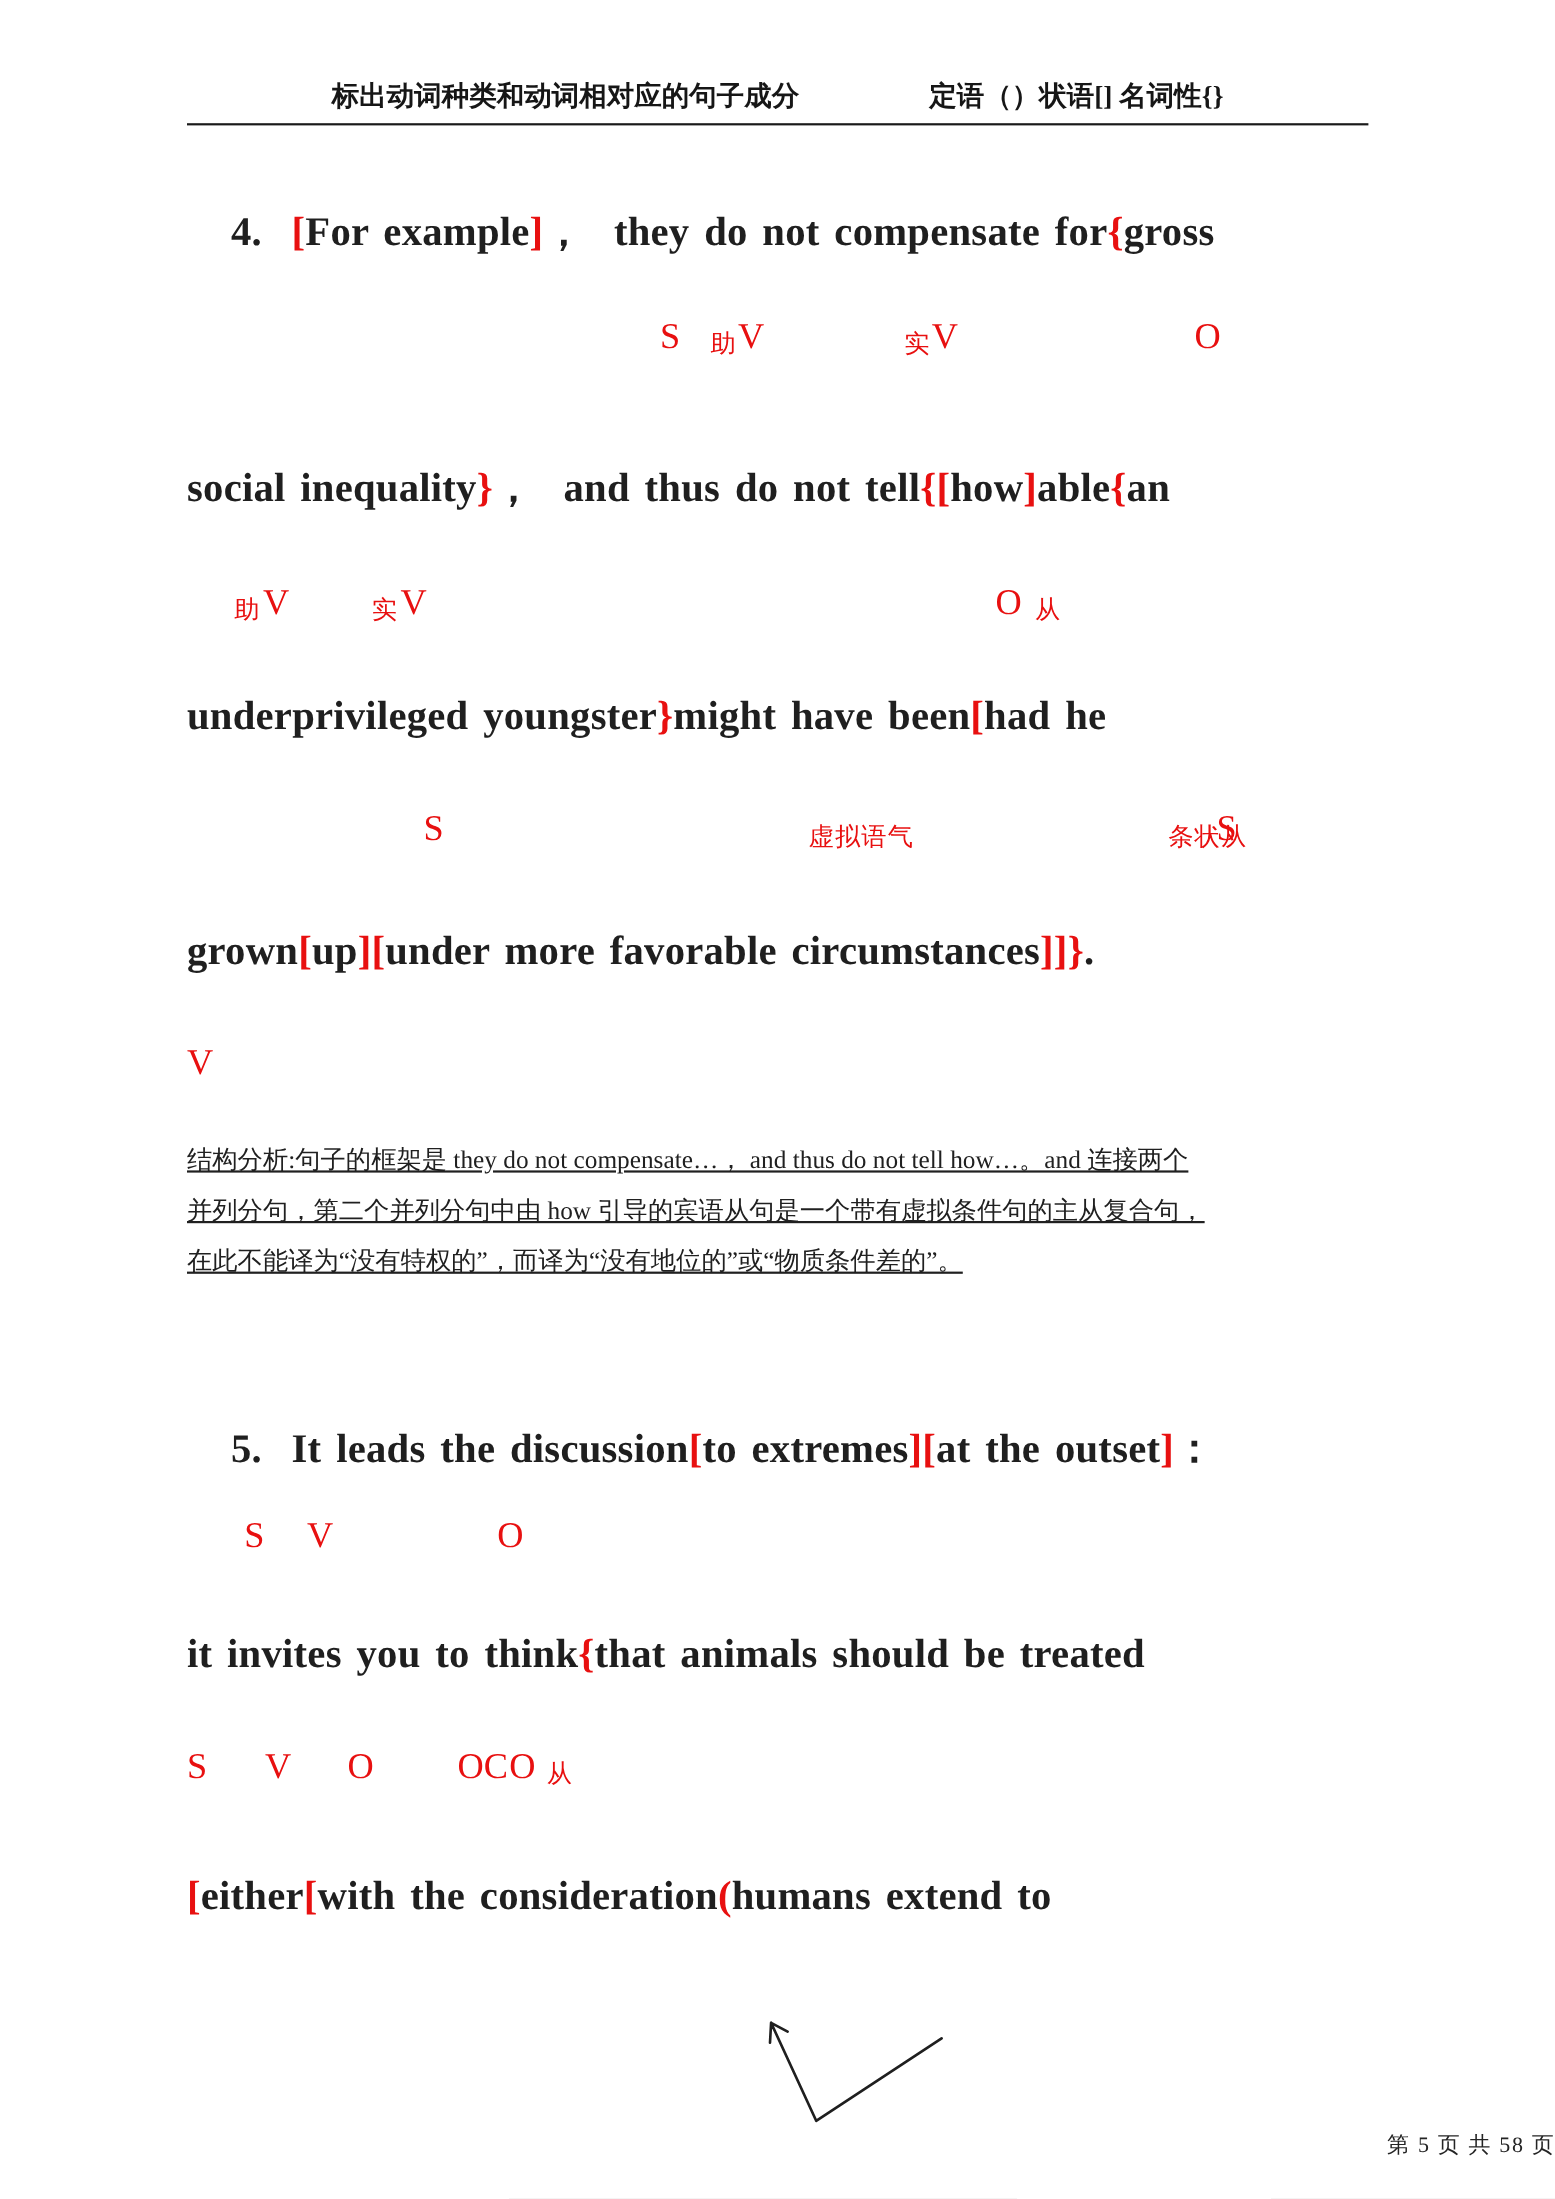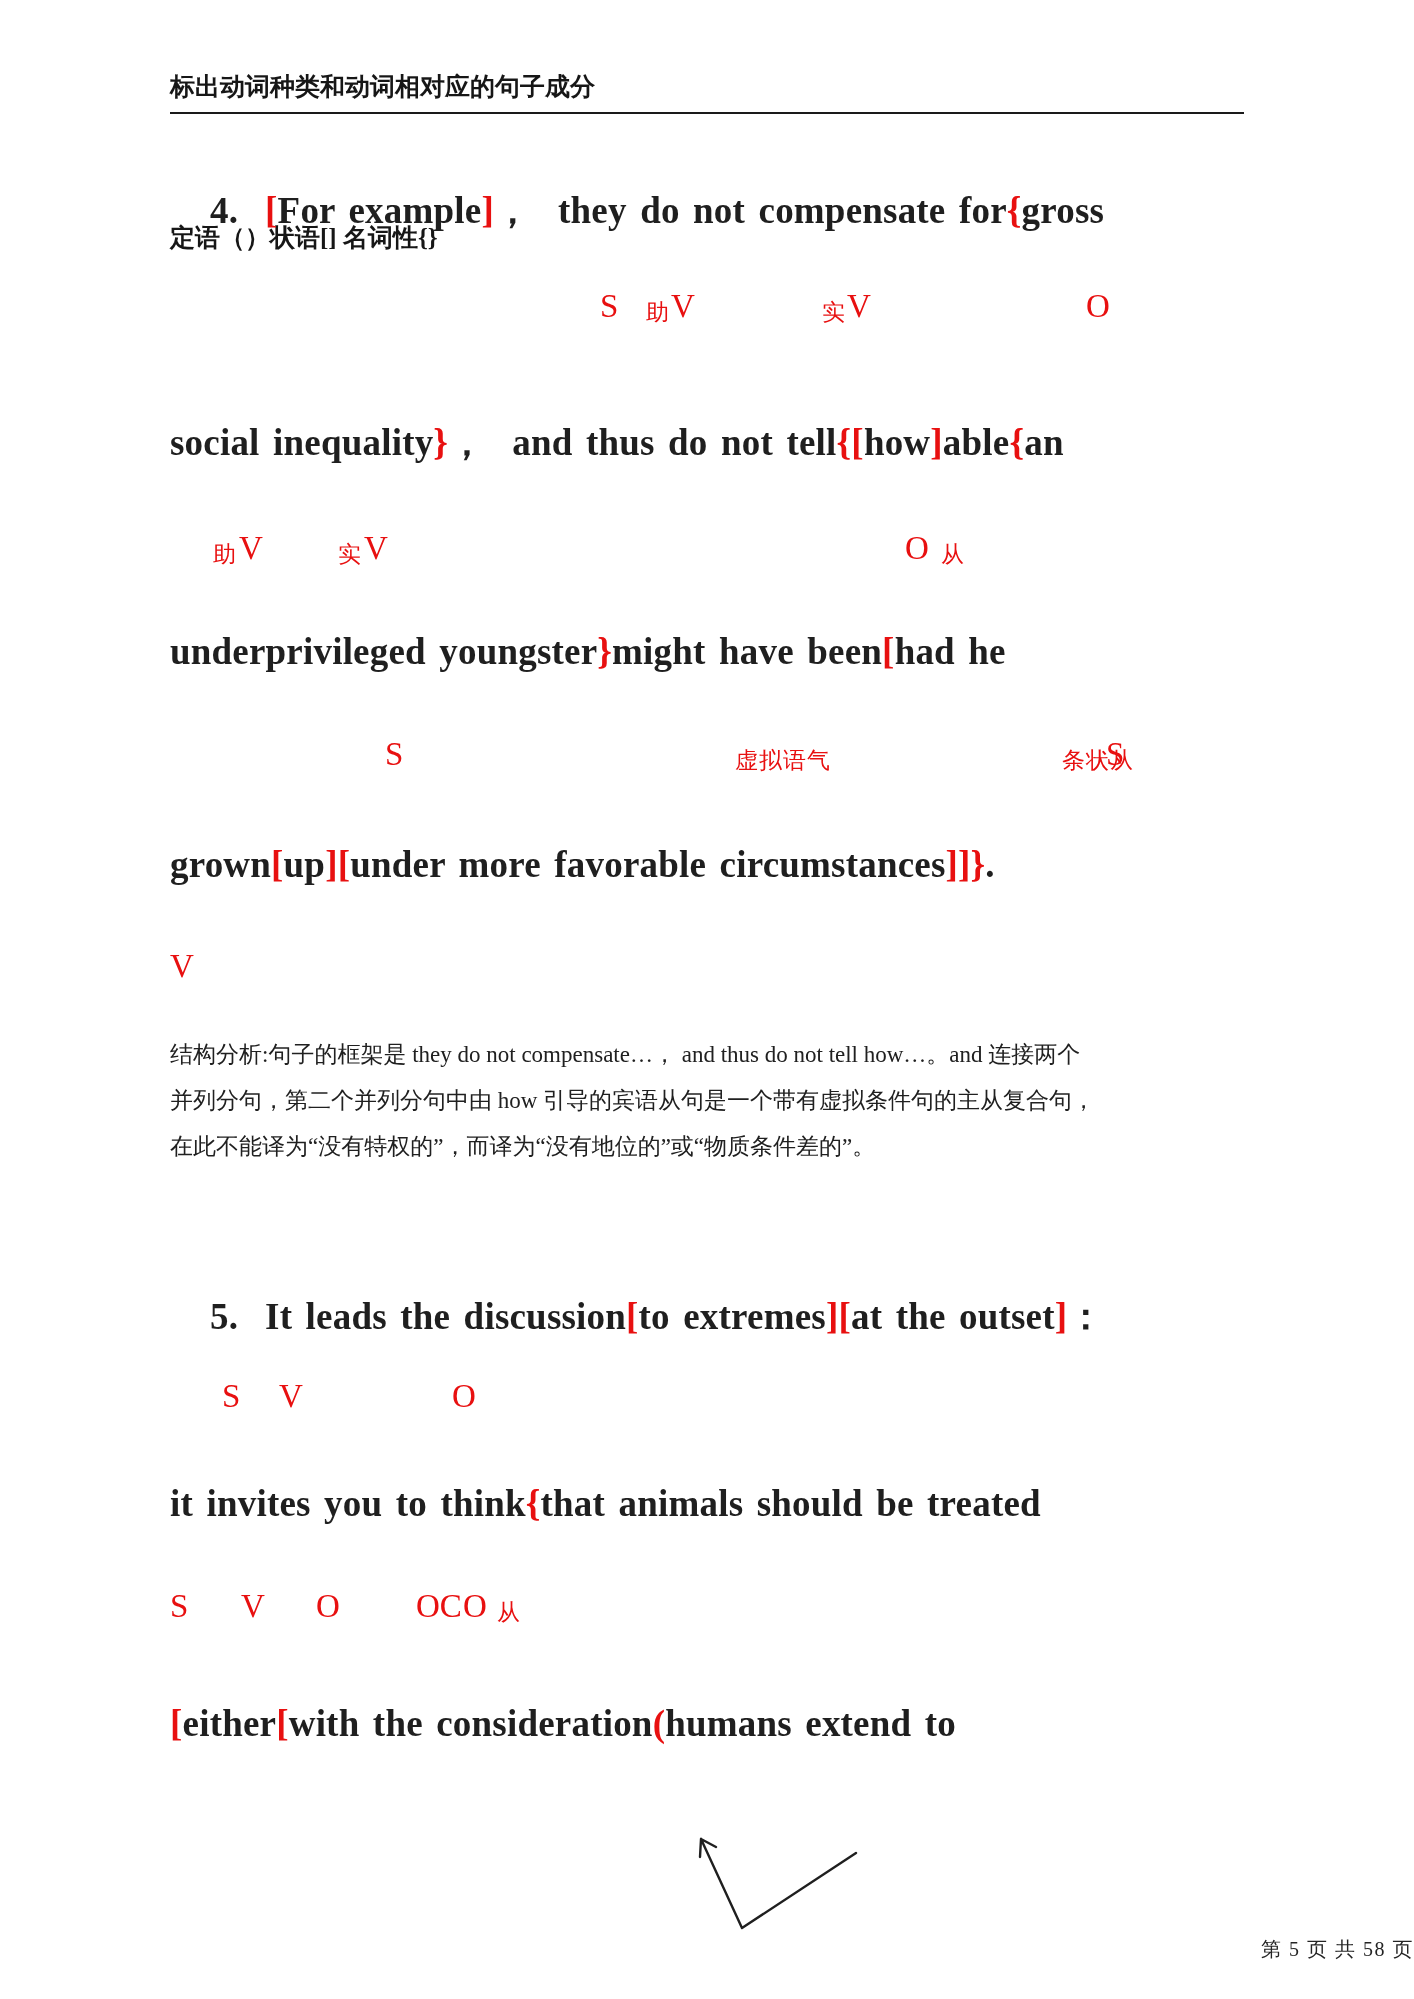--- a/index.html
+++ b/index.html
@@ -5,40 +5,40 @@
   :root { --ink:#1f1f1f; --red:#e81010; }
   * { margin:0; padding:0; box-sizing:border-box; }
   body { background:#888; font-family:"Liberation Serif", serif; }
   .page {
     position:relative; width:1414px; height:1999px;
     background:#ffffff; margin:0 auto; overflow:hidden;
   }
   .header {
     position:absolute; left:170px; top:70px; width:1074px;
     display:flex; justify-content:center; gap:118px;
-    font:700 25px "Liberation Serif", serif; color:#161616; white-space:pre;flex-direction:column;
+    font:700 25px "Liberation Serif", serif; color:#161616; white-space:pre;
   }
   .rule { position:absolute; left:170px; top:112px; width:1074px; height:2px; background:#1a1a1a; }
   .line {
     position:absolute; white-space:pre;
     font:700 37px "Liberation Serif", serif; color:var(--ink);
     letter-spacing:.2px; word-spacing:4px;
   }
   .line .red { color:var(--red); }
   .ann { position:absolute; left:0; width:100%; height:46px; }
   .tok {
     position:absolute; top:0; white-space:pre;
     font:400 33px "Liberation Serif", serif; color:var(--red);
   }
   .tok.sm { font-size:23px; top:9px; letter-spacing:1px; }
   .analysis {
     position:absolute; left:170px; top:1032px; width:1120px;
     font:400 23px "Liberation Serif", serif; color:#202020;
   }
-  .analysis .aline { height:46px; line-height:46px; white-space:pre; }
+  .analysis .aline { height:46px; line-height:46px; white-space:pre;text-decoration:underline; }
   .arrow-wrap { position:absolute; left:688px; top:1824px; width:185px; height:118px; }
   .footer {
     position:absolute; left:0; top:1936px; width:100%; text-align:right;
     font:400 20px "Liberation Serif", serif; color:#242424; letter-spacing:1.5px; white-space:pre;
   }
 </style>
 </head>
 <body>
 
 <div class="page">

